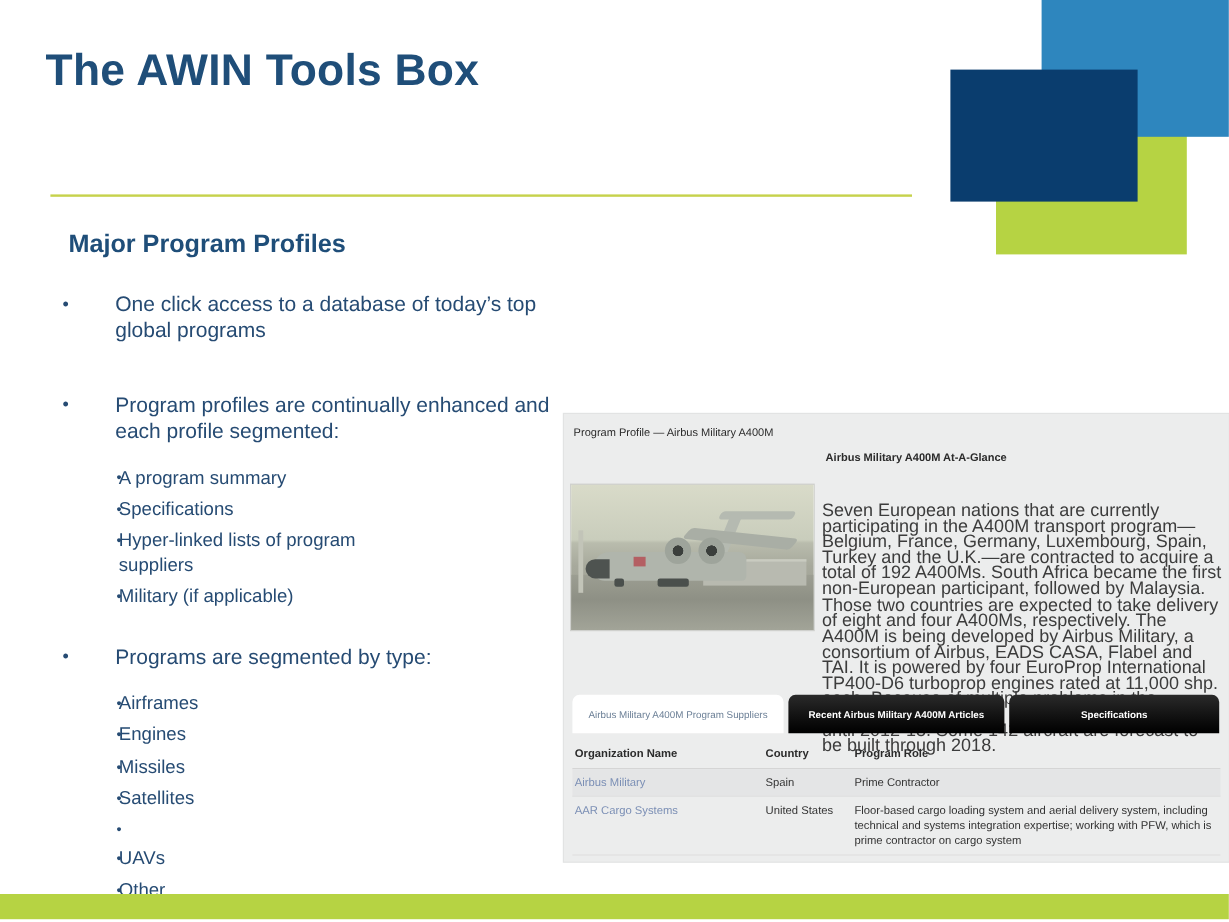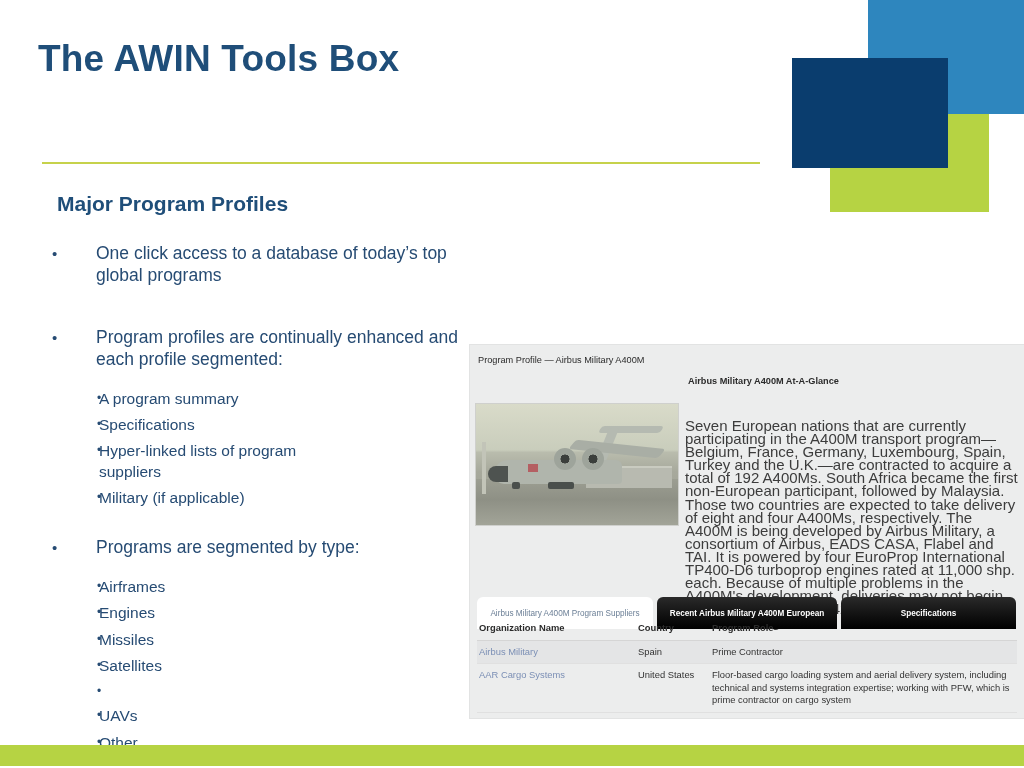--- a/index.html
+++ b/index.html
@@ -190,21 +190,21 @@
     width: 334px;
     font-size: 15px;
     line-height: 13.1px;
     color: #3c3c3c;
     text-align: left;
   }
 
   
   .tabs {
     position: absolute;
-    left: 0px; top: 252px;
+    left: 0px; top: 234px;
     width: 100%; height: 40px; border-radius: 11px;
   }
   .tab {
     position: absolute;
     top: 0;
     height: 32px;
     border-radius: 6px 6px 0 0;
     font-size: 8.2px;
     font-weight: bold;
     display: flex;
@@ -363,21 +363,21 @@
     <div class="pl-eng e1"></div>
     <div class="pl-eng e2"></div>
     <div class="pl-gear g1"></div>
     <div class="pl-gear g2"></div>
   </div>
 
   <div class="glance-body">Seven European nations that are currently participating in the A400M transport program—Belgium, France, Germany, Luxembourg, Spain, Turkey and the U.K.—are contracted to acquire a total of 192 A400Ms. South Africa became the first non-European participant, followed by Malaysia. Those two countries are expected to take delivery of eight and four A400Ms, respectively. The A400M is being developed by Airbus Military, a consortium of Airbus, EADS CASA, Flabel and TAI. It is powered by four EuroProp International TP400-D6 turboprop engines rated at 11,000 shp. each. Because of multiple problems in the A400M's development, deliveries may not begin until 2012-13. Some 142 aircraft are forecast to be built through 2018.</div>
 
   <div class="tabs">
     <div class="tab active">Airbus Military A400M Program Suppliers</div>
-    <div class="tab dark1">Recent Airbus Military A400M European</div>
+    <div class="tab dark1">Recent Airbus Military A400M Articles</div>
     <div class="tab dark2">Specifications</div>
   </div>
 
   <div class="tbl">
     <div class="row head">
       <div class="c-org">Organization Name</div>
       <div class="c-cty">Country</div>
       <div class="c-role">Program Role</div>
     </div>
     <div class="row alt">

